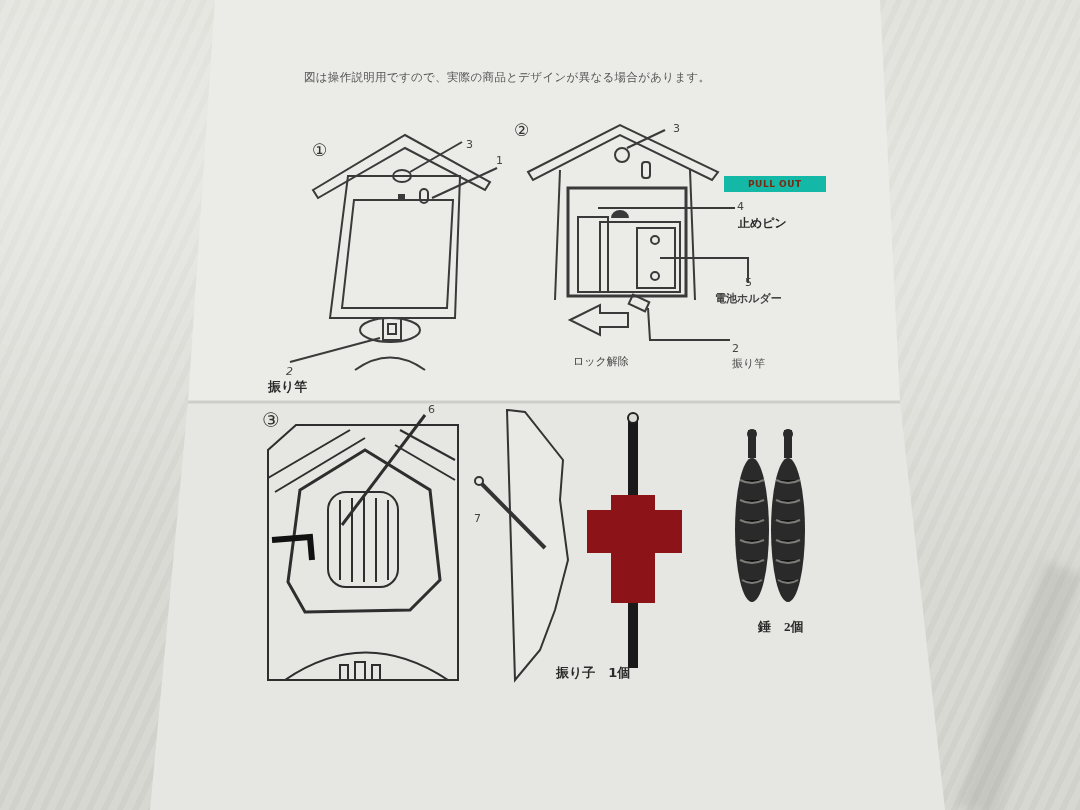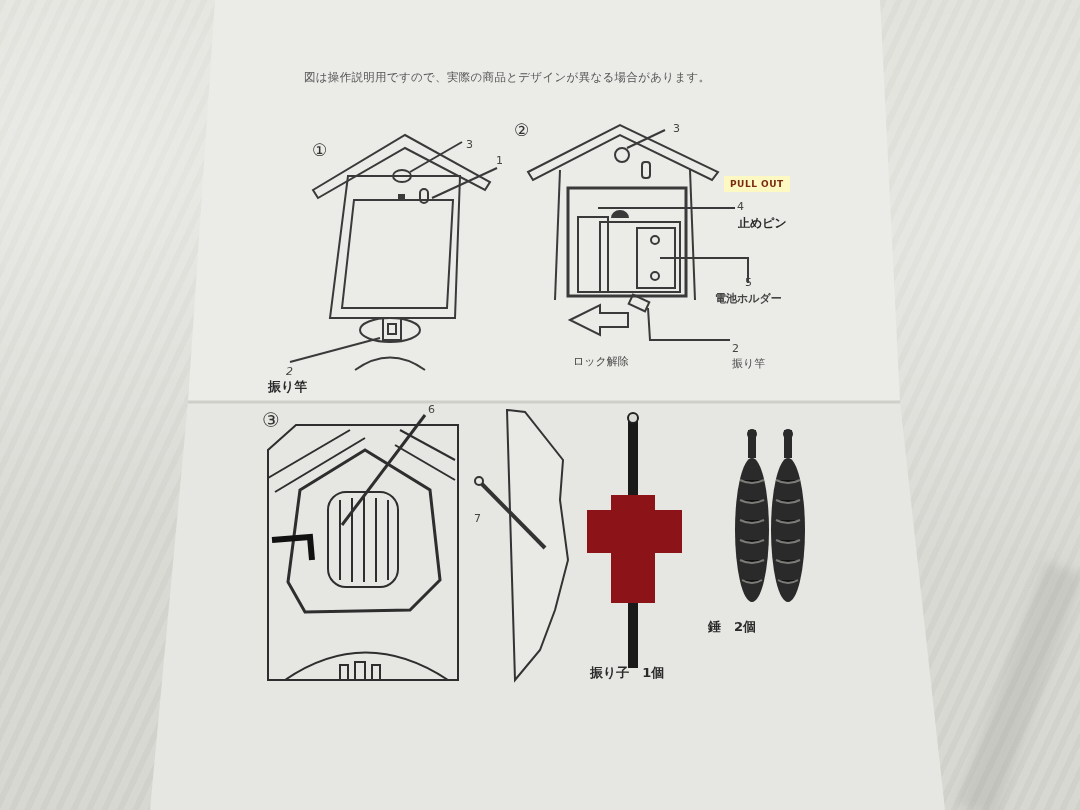--- a/index.html
+++ b/index.html
@@ -12,22 +12,22 @@
       repeating-linear-gradient(115deg, rgba(0,0,0,.025) 0 6px, rgba(255,255,255,.04) 6px 14px),
       linear-gradient(180deg,#e0e0da,#d6d6d0);}
   .fold-shadow{position:absolute;left:1000px;top:560px;width:40px;height:260px;
     background:rgba(120,120,115,.18);transform:rotate(20deg);filter:blur(6px);}
   svg.paper{position:absolute;left:0;top:0;}
   .txt{position:absolute;color:#3a3a3a;white-space:nowrap;}
   .caption{font-size:11.5px;color:#555;letter-spacing:.3px;}
   .num{font-size:17px;color:#333;}
   .lbl{font-size:11px;color:#444;}
   .lblb{font-size:13px;font-weight:bold;color:#2a2a2a;}
-  .pull{position:absolute;background:#fef9c3;color:#7a2a10;font-size:9px;
-        font-weight:bold;padding:3px 6px;letter-spacing:.5px;}
+  .pull{position:absolute;background:#14b8a6;color:#7a2a10;font-size:9px;
+        font-weight:bold;padding:3px 24px;letter-spacing:.5px;}
 </style>
 </head>
 <body>
 
 <div class="cloth"></div>
 <div class="fold-shadow"></div>
 
 <svg class="paper" width="1080" height="810">
 
   <polygon points="215,0 880,0 900,402 188,402" fill="#ebebe8"></polygon>
@@ -140,14 +140,14 @@
 <div class="txt lblb" style="left:738px;top:215px;font-size:12px;font-family:Liberation Serif, serif;">止めピン</div>
 <div class="txt lbl" style="left:745px;top:276px;">5</div>
 <div class="txt lbl" style="left:715px;top:291px;font-weight:bold;">電池ホルダー</div>
 <div class="txt lbl" style="left:573px;top:342px;margin-top:12px;">ロック解除</div>
 <div class="txt lbl" style="left:732px;top:342px;">2</div>
 <div class="txt lbl" style="left:732px;top:356px;">振り竿</div>
 
 <div class="txt num" style="left:262px;top:408px;font-size:20px;">③</div>
 <div class="txt lbl" style="left:428px;top:403px;">6</div>
 <div class="txt lbl" style="left:474px;top:512px;">7</div>
-<div class="txt lblb" style="left:590px;top:664px;">振り子　1個</div>
-<div class="txt lblb" style="left:708px;top:618px;">錘　2個</div>
+<div class="txt lblb" style="left:556px;top:664px;">振り子　1個</div>
+<div class="txt lblb" style="left:758px;top:618px;font-family:Liberation Serif, serif;">錘　2個</div>
 
 </body></html>

